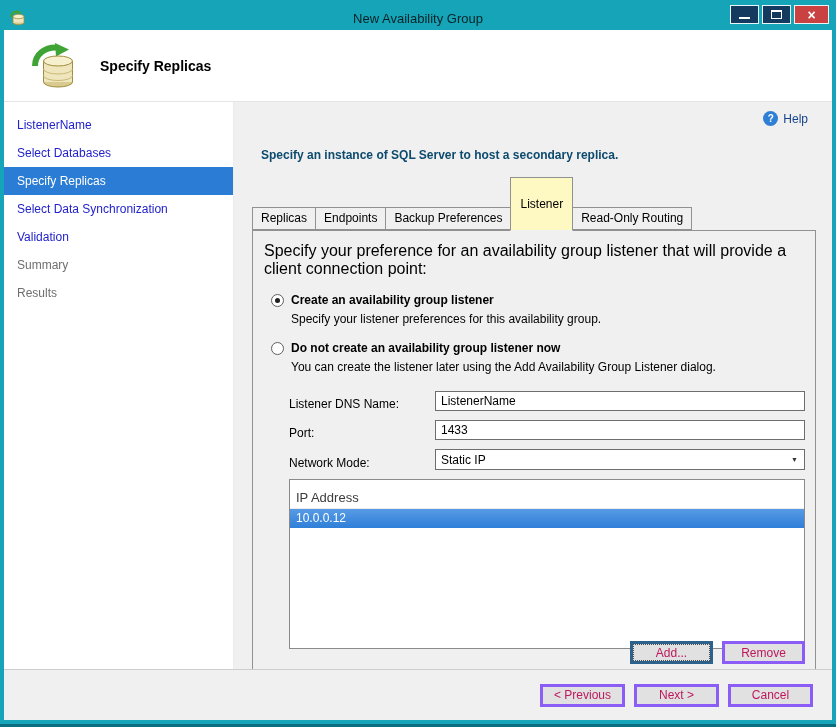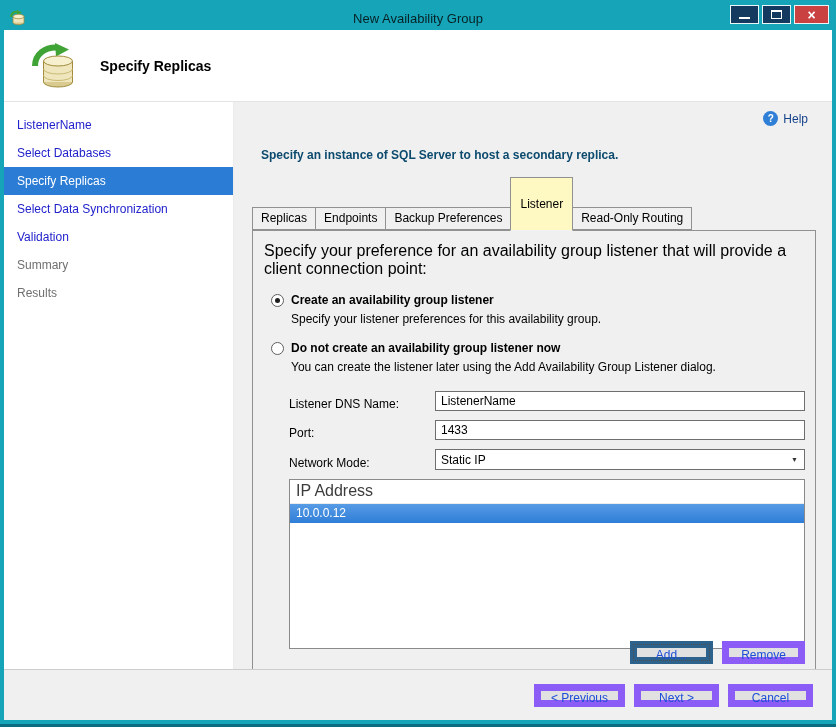--- a/index.html
+++ b/index.html
@@ -98,27 +98,27 @@
   .text-input {
     flex: 1; height: 20px; border: 1px solid #6e6e6e; background: #fff;
     font-size: 12px; font-family: inherit; padding: 1px 5px; color: #000;
   }
   .combo {
     flex: 1; height: 21px; border: 1px solid #6e6e6e; background: #fff; font-size: 12px;
     display: flex; align-items: center; padding: 0 5px; position: relative; cursor: pointer;
   }
   .combo-arrow { position: absolute; right: 6px; top: 6px; font-size: 7px; color: #333; }
   .ip-list { margin: 8px 0 0 25px; height: 170px; border: 1px solid #8a8a8a; background: #fff; overflow: hidden; }
-  .ip-header { font-size: 16px; color: #3c3c3c; padding: 2px 6px 3px; border-bottom: 1px solid #ececec; cursor: default; }
+  .ip-header { font-size: 13px; color: #3c3c3c; padding: 10px 6px 3px; border-bottom: 1px solid #ececec; cursor: default; }
   .ip-row { font-size: 12px; padding: 2px 6px 3px; cursor: pointer; color: #000; }
   .ip-row.selected { background: linear-gradient(#579be5, #2f7ed8); color: #ffffff; }
   .panel-actions { position: absolute; right: 10px; bottom: 11px; display: flex; gap: 9px; }
   .btn {
-    min-width: 83px; height: 23px; background: #e1e1e1; border: 7px solid #8b5cf6;
-    font-size: 12px; font-family: inherit; cursor: pointer; padding: 0 10px; color: #1d4ed8;
+    min-width: 83px; height: 23px; background: #e1e1e1; border: 3px solid #8b5cf6;
+    font-size: 12px; font-family: inherit; cursor: pointer; padding: 0 10px; color: #be185d;
   }
   .btn.default-focus { border-color: #2c628b; outline: 1px dotted #4d4d4d; outline-offset: -4px; }
   
   .footer {
     flex: 0 0 51px; background: #f0f0f0; border-top: 1px solid #cdcdcd;
     display: flex; align-items: center; justify-content: flex-end; gap: 9px; padding-right: 19px;
   }
   .footer .btn { min-width: 85px; }
 </style>
 </head>

